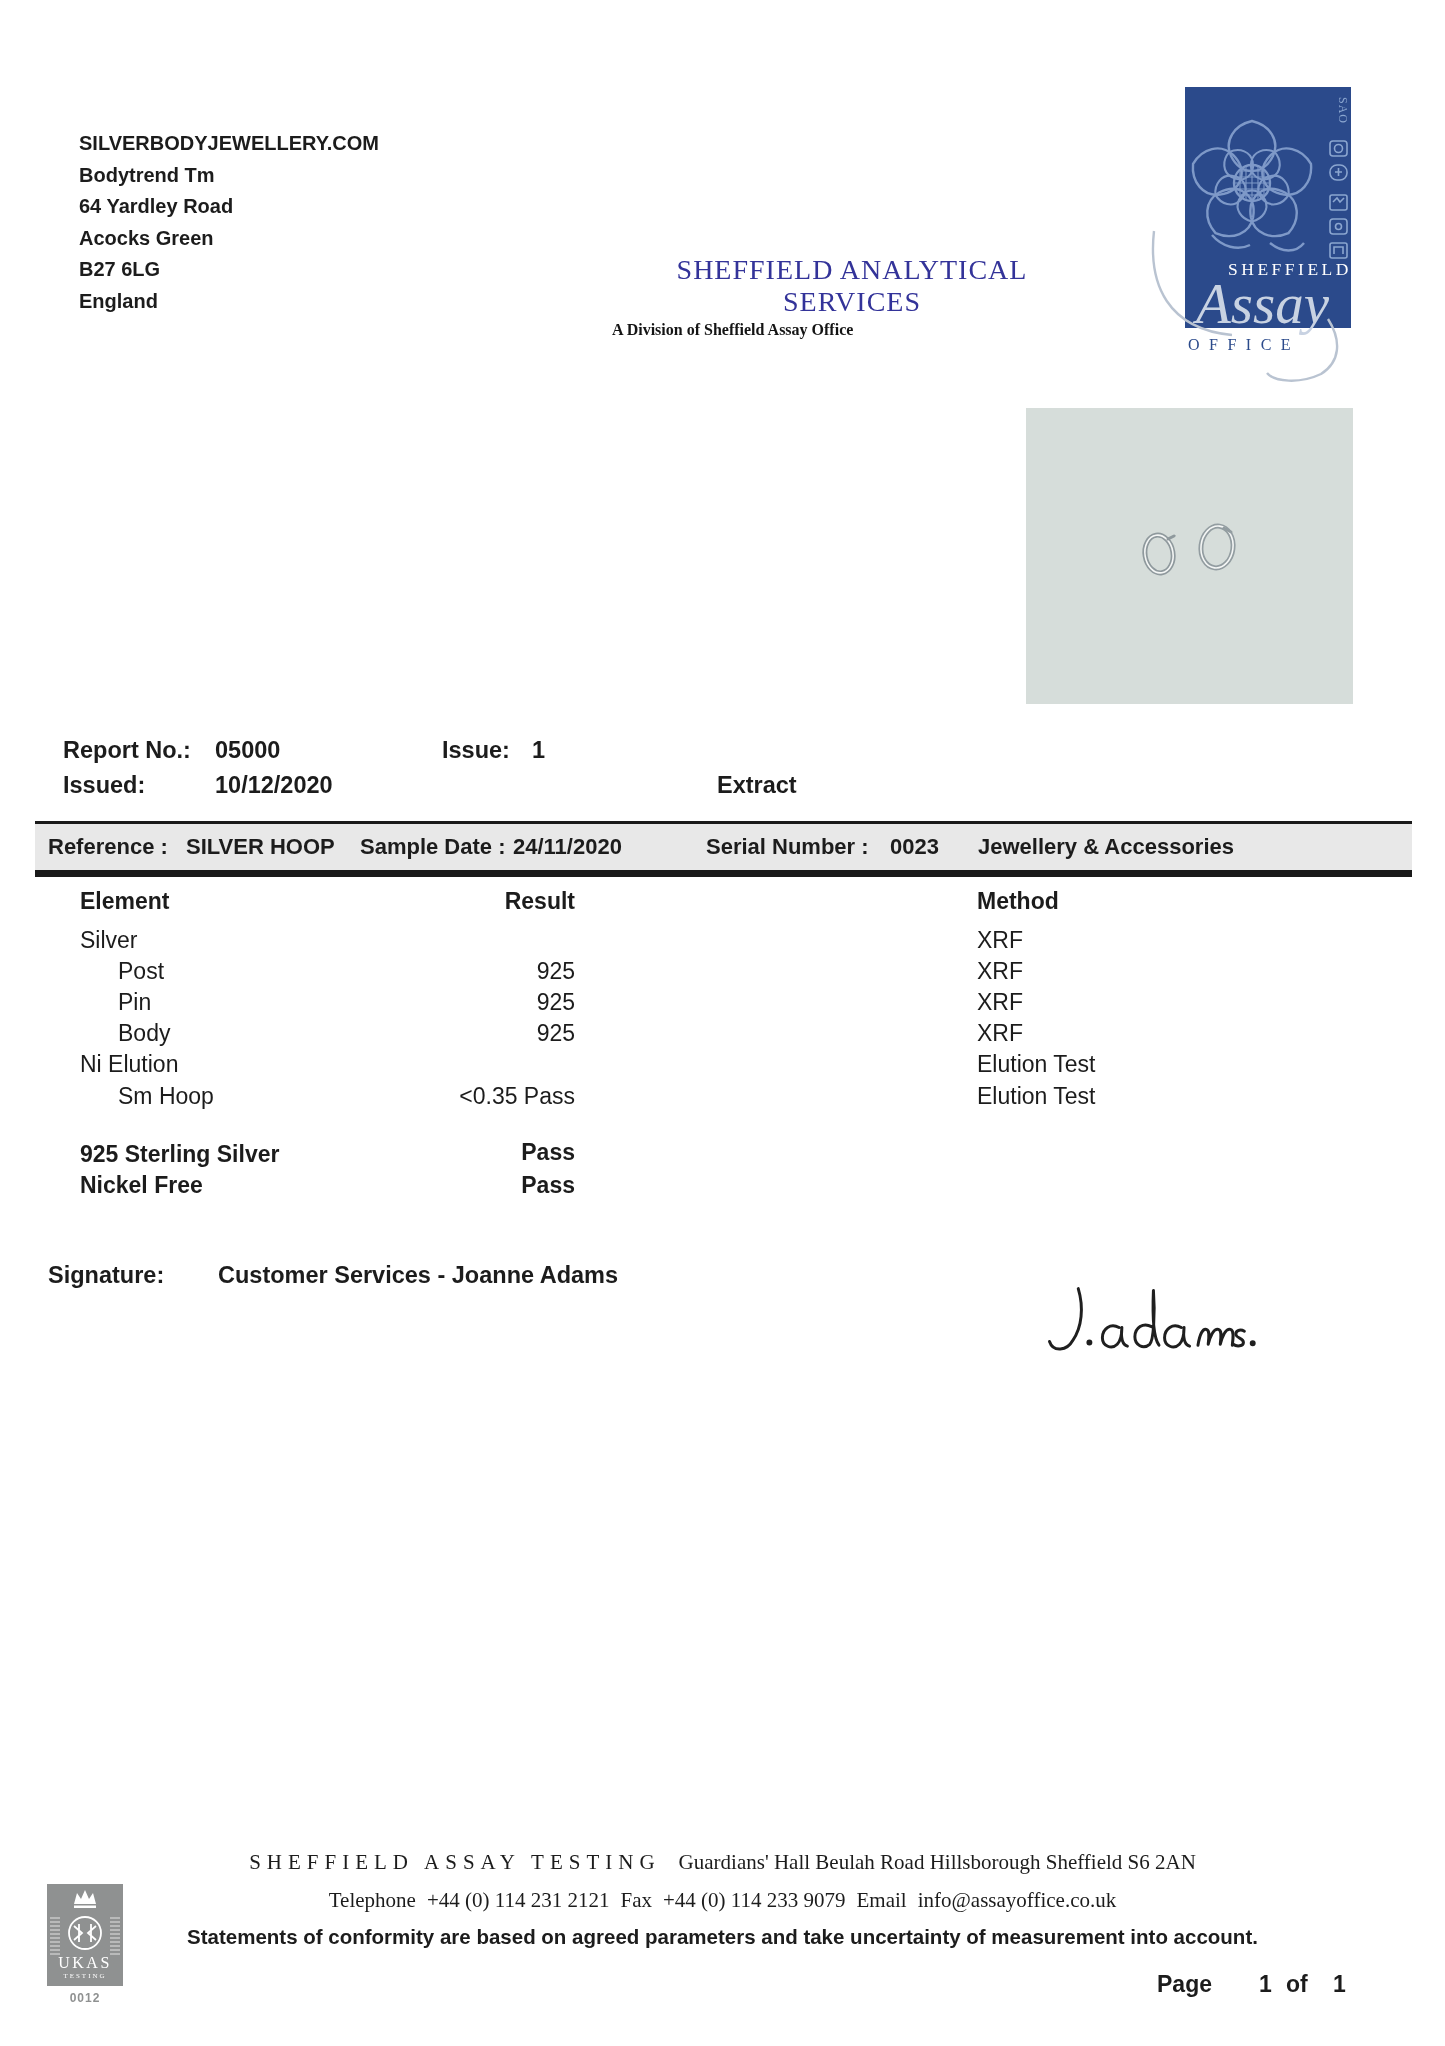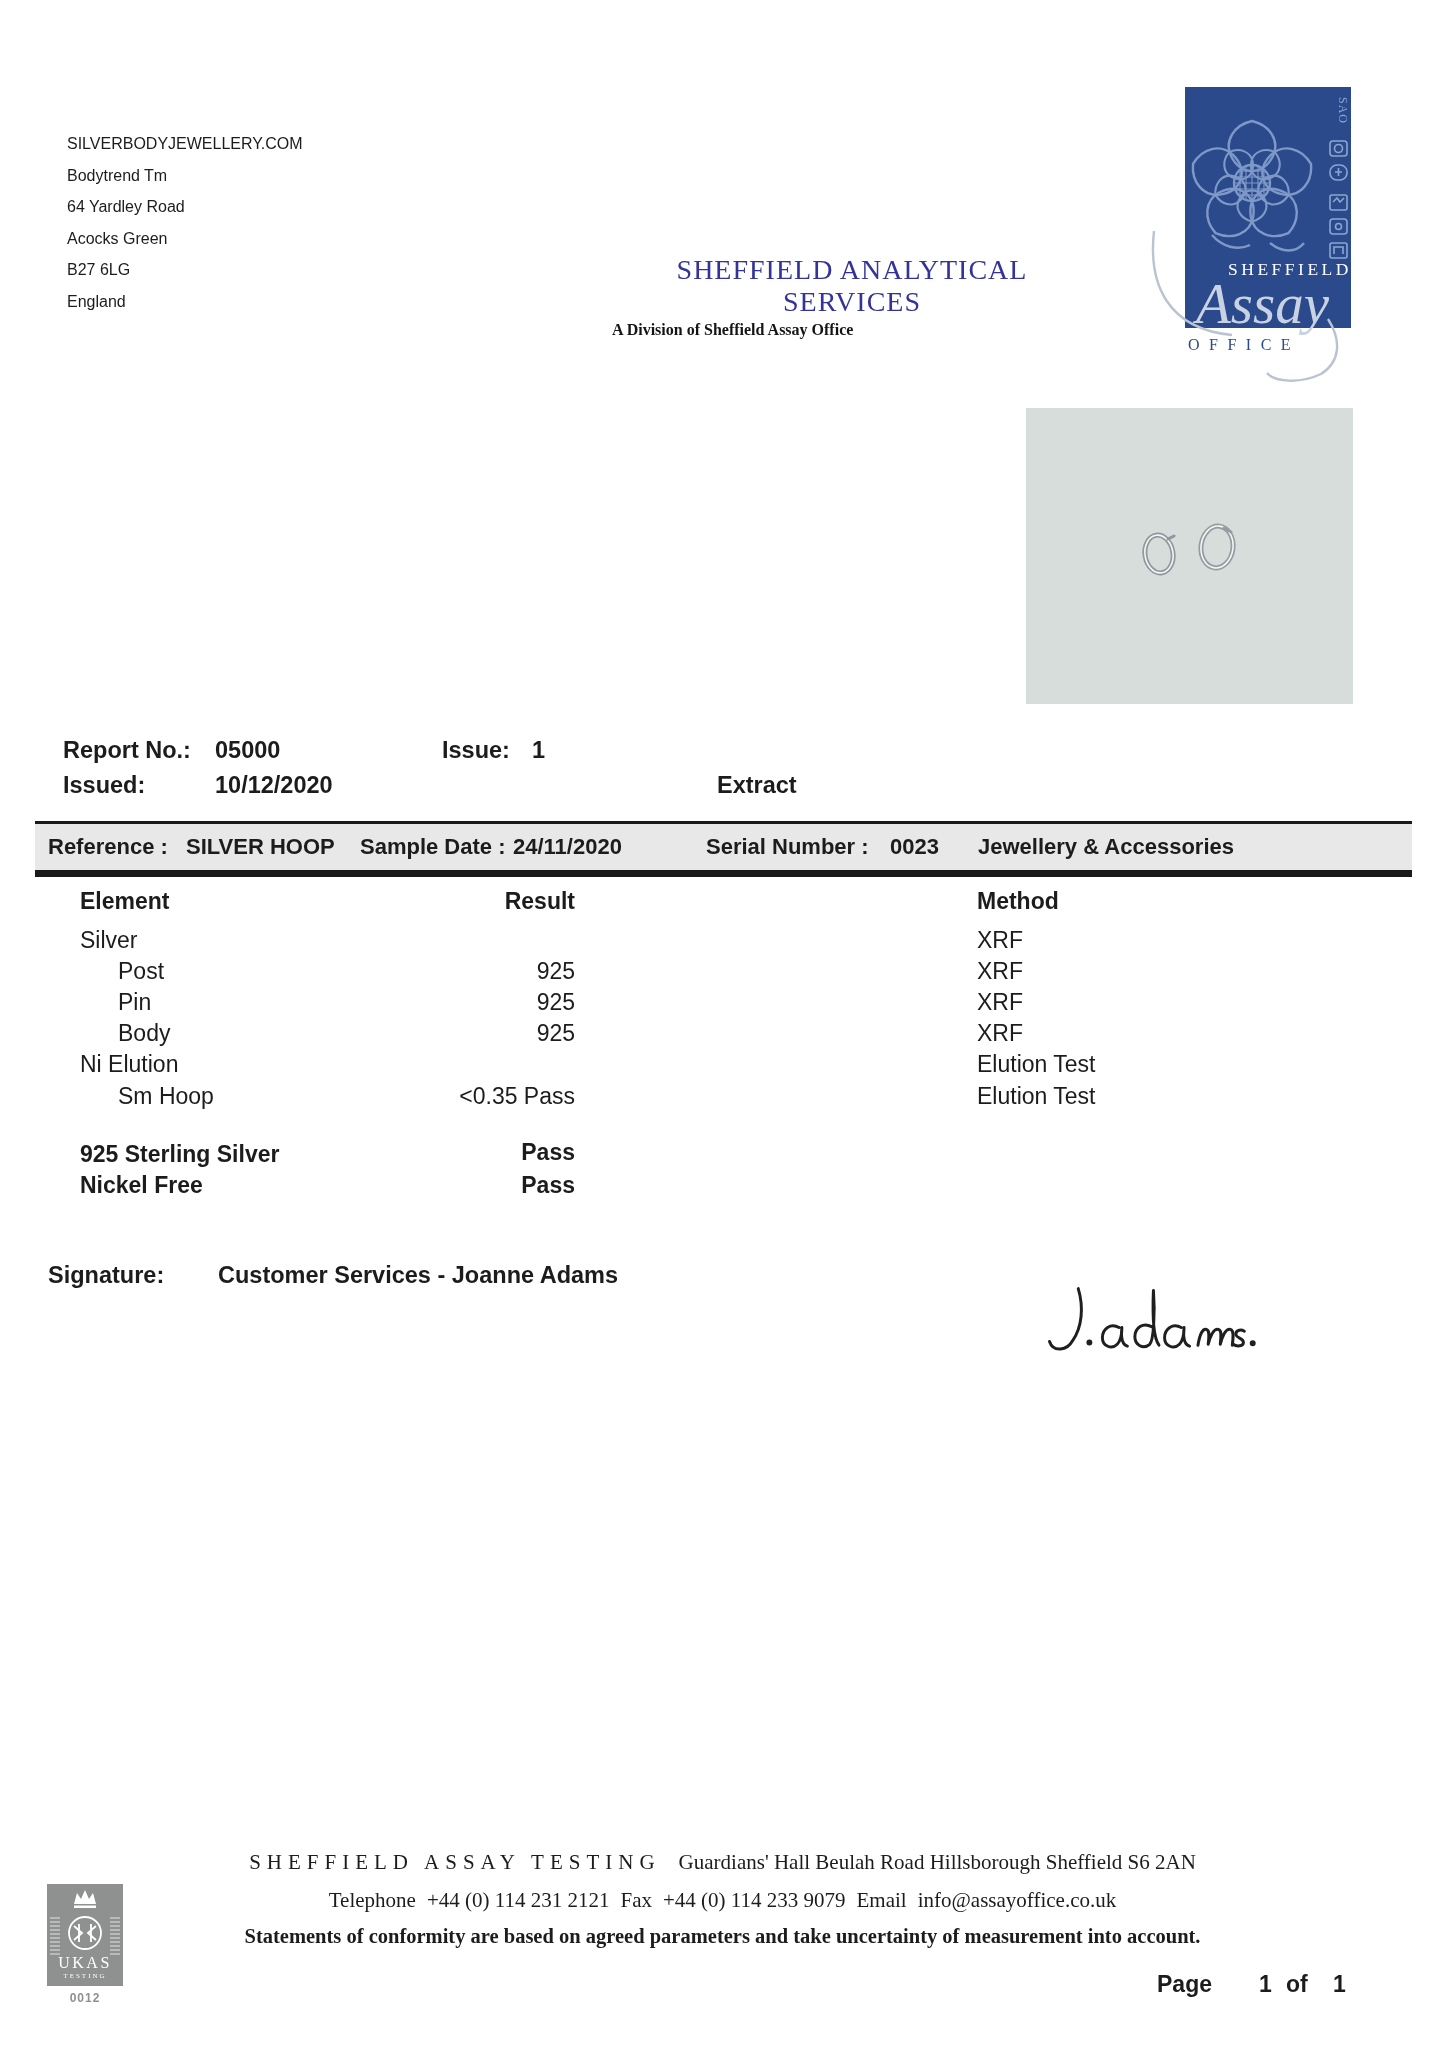--- a/index.html
+++ b/index.html
@@ -1,20 +1,20 @@
 <!DOCTYPE html>
 <html><head>
 <meta charset="utf-8">
 <style>
   html,body{margin:0;padding:0;background:#888;}
   .page{position:relative;width:1445px;height:2046px;background:#ffffff;
         font-family:"Liberation Sans",sans-serif;color:#1c1c1c;overflow:hidden;margin:0 auto;}
   .abs{position:absolute;}
   
-  .recipient{left:67px;top:128px;font-weight:normal;font-size:16px;line-height:31.5px;}
+  .recipient{left:79px;top:128px;font-weight:bold;font-size:20px;line-height:31.5px;}
   .org-block{left:612px;top:254px;width:480px;font-family:"Liberation Serif",serif;}
   .org-title{display:block;text-align:center;font-size:28px;letter-spacing:1px;color:#333399;}
   .org-subtitle{display:block;text-align:left;padding-right:6px;font-size:16px;font-weight:bold;color:#141414;margin-top:3px;}
   
   .photo{left:1026px;top:408px;width:327px;height:296px;background:#d9dfdc;}
   
   .meta{font-weight:bold;font-size:23.5px;}
   
   .refbar{left:35px;top:821px;width:1377px;height:46px;background:#e8e8e8;
           border-top:3px solid #1a1a1a;border-bottom:7px solid #1a1a1a;
@@ -29,21 +29,21 @@
   .met{left:977px;}
   .sumrow{font-weight:bold;}
   
   .sig-label{left:48px;top:1262px;font-weight:bold;font-size:23.5px;}
   .sig-name{left:218px;top:1262px;font-weight:bold;font-size:23.5px;}
   
   .f-line{left:0;width:1445px;display:flex;justify-content:center;align-items:baseline;}
   .f1{top:1850px;gap:18px;font-family:"Liberation Serif",serif;font-size:21px;}
   .f1 .office{letter-spacing:6px;}
   .f2{top:1888px;gap:11px;font-family:Liberation Serif, serif;font-size:21px;}
-  .f3{top:1925px;font-weight:bold;font-size:20.5px;font-family:Liberation Serif, serif;}
+  .f3{top:1925px;font-weight:bold;font-size:20.5px;}
   .pageno{font-weight:bold;font-size:23px;top:1971px;}
   .ukas-num{left:47px;top:1991px;width:76px;text-align:center;color:#8f9191;font-size:12px;letter-spacing:1px;font-weight:bold;}
   svg text{user-select:none;}
 </style>
 </head>
 <body>
 
 <div class="page">
 
   <div class="abs recipient">

